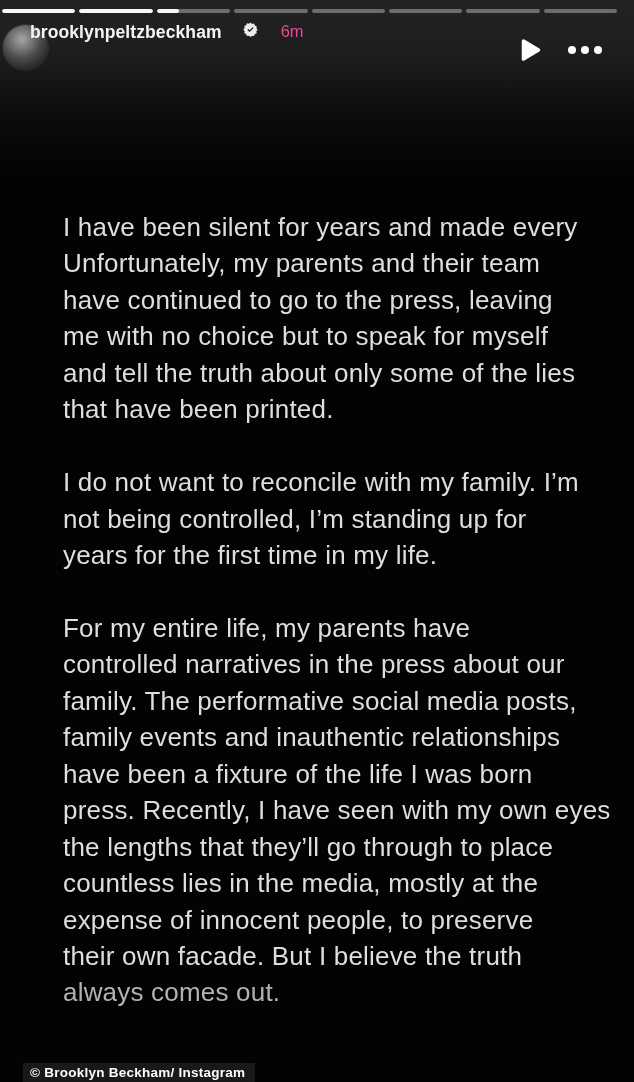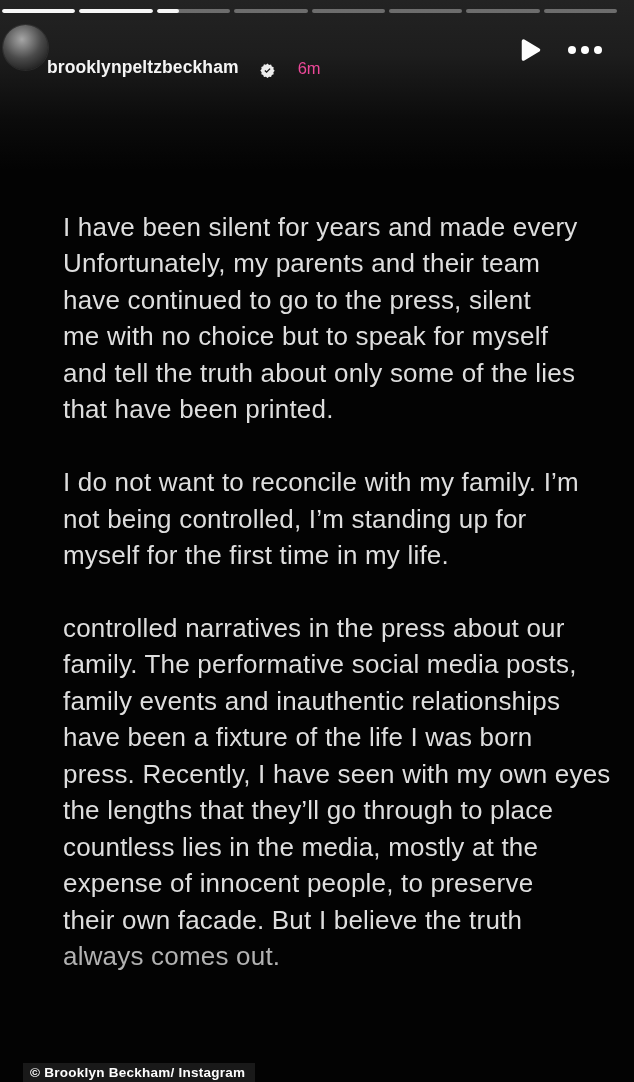--- a/index.html
+++ b/index.html
@@ -25,21 +25,21 @@
   }
   .progress .seg .fill{height:100%;background:#f7f7f7;border-radius:2px;}
   
   .header{position:absolute;left:0;top:22px;width:100%;height:56px;}
   .avatar{
     position:absolute;left:3px;top:3px;width:45px;height:45px;border-radius:50%;
     background:radial-gradient(circle at 42% 32%,#a6a6a6 0%,#7d7d7d 22%,#4a4a4a 48%,#242424 78%,#161616 100%);
     box-shadow:0 0 0 1px rgba(255,255,255,0.08);
   }
   .user-row{
-    position:absolute;left:47px;top:0;height:56px;display:flex;align-items:flex-end;gap:21px;
+    position:absolute;left:30px;top:0;height:56px;display:flex;align-items:flex-start;gap:21px;
   }
   .username{color:#f5f5f5;font-size:17.5px;font-weight:700;letter-spacing:0.1px;}
   .badge{display:inline-flex;width:15px;height:15px;}
   .timestamp{color:#ec4899;font-size:16.5px;font-weight:400;margin-left:2px;}
   .header-actions{
     position:absolute;right:32px;top:0;height:56px;display:flex;align-items:center;gap:27px;
   }
   .play-btn{display:inline-flex;cursor:pointer;}
   .more-btn{display:inline-flex;gap:5px;align-items:center;cursor:pointer;padding:4px 0;}
   .more-btn .dot{width:8px;height:8px;border-radius:50%;background:#fdfdfd;}
@@ -119,31 +119,32 @@
         <span class="dot"></span>
         <span class="dot"></span>
       </span>
     </div>
   </div>
 
   <div class="story-text">
     <div class="paragraph">
       <div class="line">I have been silent for years and made every</div>
       <div class="line">Unfortunately, my parents and their team</div>
-      <div class="line">have continued to go to the press, silent</div>
+      <div class="line">have continued to go to the press, leaving</div>
       <div class="line">me with no choice but to speak for myself</div>
       <div class="line">and tell the truth about only some of the lies</div>
       <div class="line">that have been printed.</div>
     </div>
     <div class="paragraph">
       <div class="line">I do not want to reconcile with my family. I’m</div>
       <div class="line">not being controlled, I’m standing up for</div>
-      <div class="line">myself for the first time in my life.</div>
+      <div class="line">years for the first time in my life.</div>
     </div>
     <div class="paragraph">
+      <div class="line">For my entire life, my parents have</div>
       <div class="line">controlled narratives in the press about our</div>
       <div class="line">family. The performative social media posts,</div>
       <div class="line">family events and inauthentic relationships</div>
       <div class="line">have been a fixture of the life I was born</div>
       <div class="line">press. Recently, I have seen with my own eyes</div>
       <div class="line">the lengths that they’ll go through to place</div>
       <div class="line">countless lies in the media, mostly at the</div>
       <div class="line">expense of innocent people, to preserve</div>
       <div class="line">their own facade. But I believe the truth</div>
       <div class="line dim">always comes out.</div>

